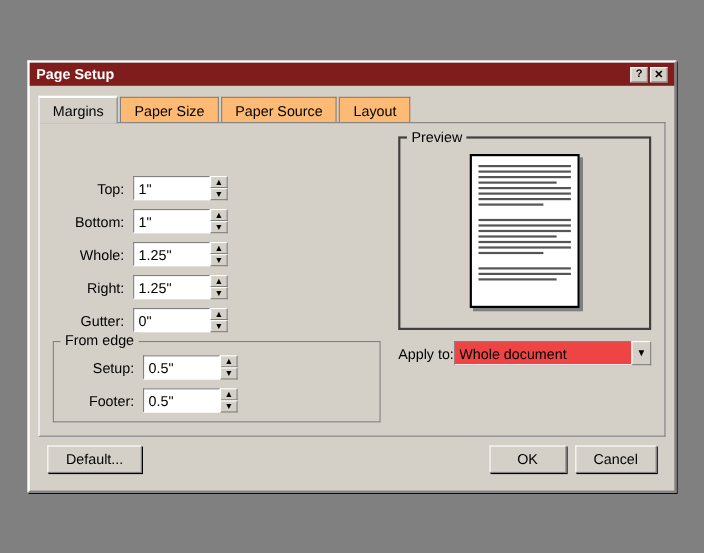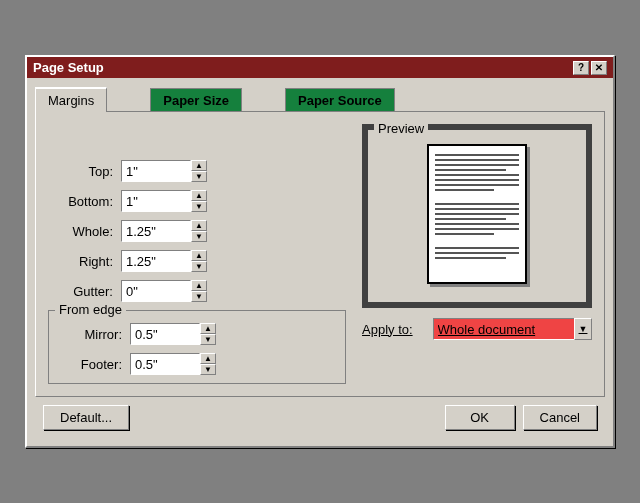--- a/index.html
+++ b/index.html
@@ -50,33 +50,31 @@
     }
     .dialog-body {
       padding: 8px;
     }
     
     .tabs {
       display: flex;
       align-items: flex-end;
       margin-bottom: 0;
       position: relative;
-      gap: 41px;
     }
     .tab {
       padding: 4px 12px;
       border: 1px solid #808080;
       border-bottom: none;
-      background: #15803d;
+      background: #fdba74;
       cursor: pointer;
       margin-right: 2px;
       font-size: 13px;
       position: relative;
       top: 1px;
-      font-weight: bold;
     }
     .tab.active {
       background: #d4d0c8;
       border-color: #ffffff #808080 #d4d0c8 #ffffff;
       border-top: 2px solid #ffffff;
       border-left: 1px solid #ffffff;
       border-right: 1px solid #808080;
       z-index: 2;
       font-weight: normal;
     }
@@ -165,21 +163,21 @@
       margin-top: 12px;
       gap: 6px;
     }
     .checkbox-row input[type="checkbox"] {
       width: 13px;
       height: 13px;
       cursor: pointer;
     }
     
     .preview-group {
-      border: 6px solid #404040;
+      border: 2px solid #404040;
       padding: 4px 8px 8px;
       position: relative;
       margin-bottom: 10px;
     }
     .preview-legend {
       font-size: 13px;
       padding: 0 4px;
       background: #d4d0c8;
       position: absolute;
       top: -9px;
@@ -206,23 +204,22 @@
       height: 2px;
       background: #555;
     }
     .preview-line.short { width: 70%; }
     .preview-line.medium { width: 85%; }
     .preview-line.full { width: 100%; }
     
     .apply-row {
       display: flex;
       align-items: center;
-      gap: 20px;
+      gap: 0;
       margin-top: 5px;
-      text-decoration: underline;
     }
     .apply-label {
       font-size: 13px;
       white-space: nowrap;
     }
     .dropdown-wrap {
       display: flex;
       align-items: center;
       flex: 1;
     }
@@ -290,20 +287,23 @@
     <div class="tabs">
       <div class="tab active">
         <span>Margins</span>
       </div>
       <div class="tab">
         <span>Paper Size</span>
       </div>
       <div class="tab">
         <span>Paper Source</span>
       </div>
+      <div class="tab">
+        <span>Layout</span>
+      </div>
     </div>
 
     <div class="tab-content">
       <div class="tab-inner">
 
         <div class="left-panel">
 
           <div class="form-row">
             <label class="form-label">Top:</label>
             <div class="spin-input">
@@ -356,21 +356,21 @@
                 <div class="spin-btn">▲</div>
                 <div class="spin-btn">▼</div>
               </div>
             </div>
           </div>
 
           <div class="fieldset-group">
             <span class="fieldset-legend">From edge</span>
 
             <div class="form-row" style="margin-top:8px;">
-              <label class="form-label">Mirror:</label>
+              <label class="form-label">Setup:</label>
               <div class="spin-input">
                 <input type="text" value="0.5&quot;" style="">
                 <div class="spin-buttons">
                   <div class="spin-btn">▲</div>
                   <div class="spin-btn">▼</div>
                 </div>
               </div>
             </div>
 
             <div class="form-row" style="margin-bottom:0;">

